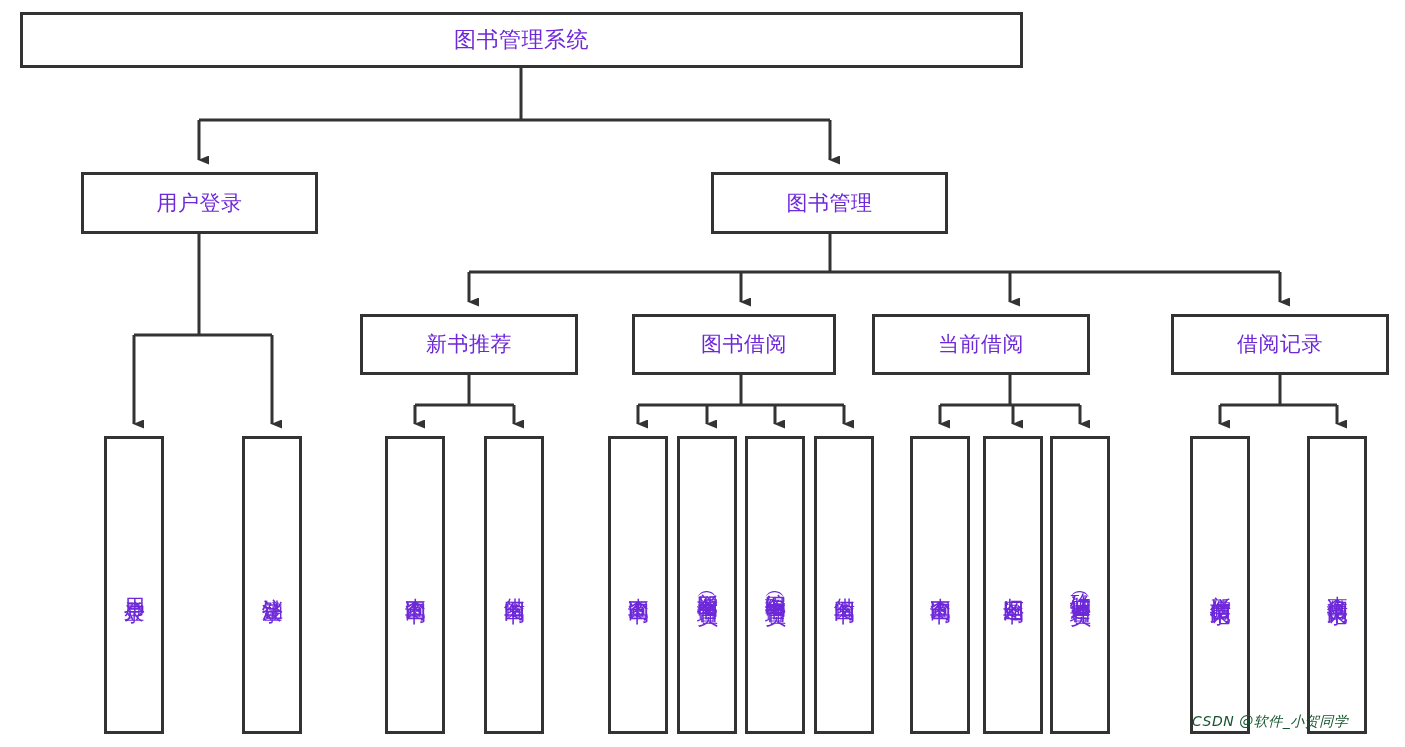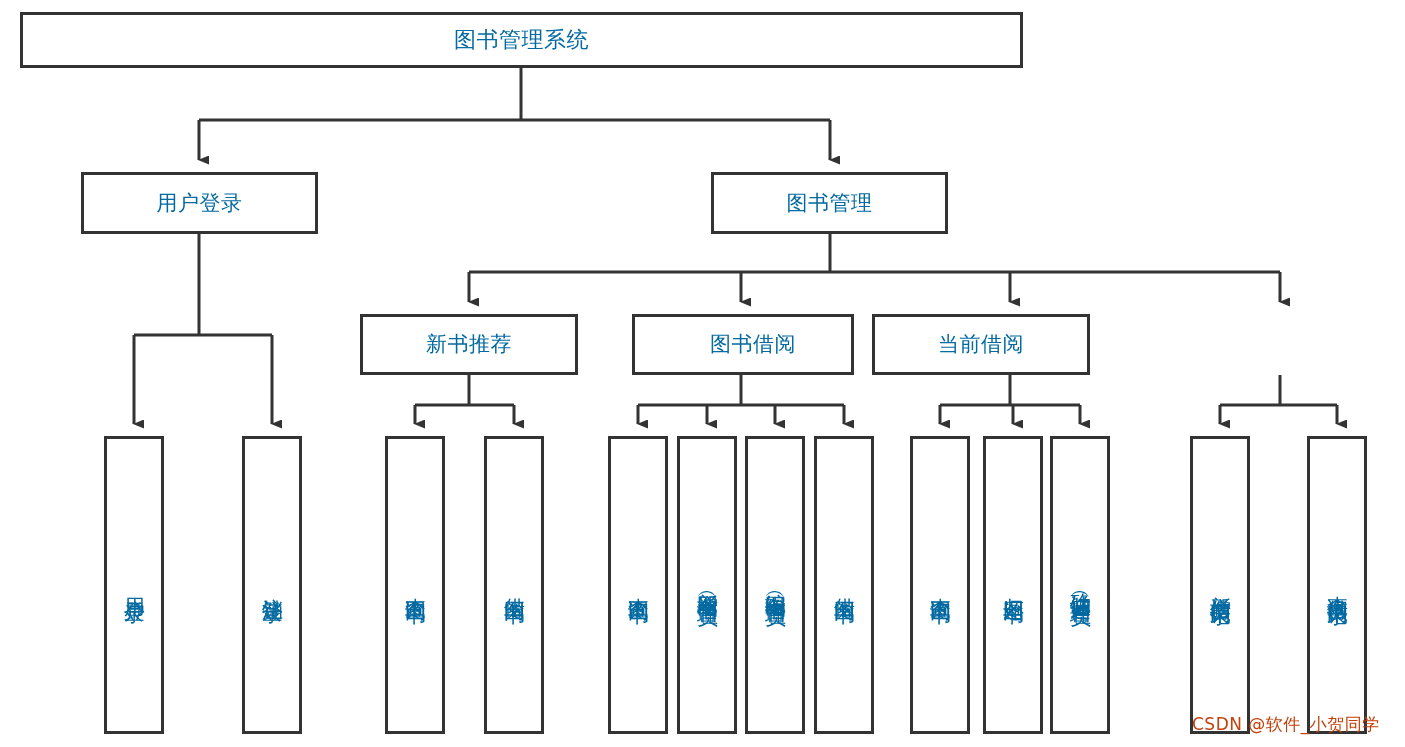--- a/index.html
+++ b/index.html
@@ -28,42 +28,43 @@
     position: absolute;
     box-sizing: border-box;
     border: 3px solid #333333;
     background: #ffffff;
     display: flex;
     align-items: center;
     justify-content: center;
     z-index: 2;
   }
   .node .lbl {
-    color: #0369a1;
+    color: #6d28d9;
     font-size: 21px;
     line-height: 1.18;
     letter-spacing: 0.5px;
     white-space: nowrap;
   }
   .node.vert .lbl {
     writing-mode: vertical-rl;
     text-orientation: upright;
     letter-spacing: 2px;
     font-size: 21px;
     white-space: normal;
   }
   .node.root .lbl { font-size: 22px; }
   .watermark {
     position: absolute;
-    color: #c2410c;
-    font-size: 17px;
+    color: #14532d;
+    font-size: 14px;
     letter-spacing: 0.5px;
     z-index: 5;
     white-space: nowrap;
     user-select: none;
+    font-style: italic;
   }
 </style>
 </head>
 <body>
 
 <div id="stage">
 
   <svg class="wires" viewBox="0 0 1405 747" xmlns="http://www.w3.org/2000/svg">
     <defs>
       <marker id="arrowhead" markerWidth="9" markerHeight="11" refX="4.5" refY="10" orient="auto" markerUnits="userSpaceOnUse">
@@ -121,25 +122,28 @@
   <div class="node" style="left: 81px; top: 172px; width: 237px; height: 62px;">
     <span class="lbl">用户登录</span>
   </div>
   <div class="node" style="left: 360px; top: 314px; width: 218px; height: 61px;">
     <span class="lbl">新书推荐</span>
   </div>
 
   <div class="node" style="left: 711px; top: 172px; width: 237px; height: 62px;">
     <span class="lbl">图书管理</span>
   </div>
-  <div class="node" style="left: 632px; top: 314px; width: 222px; height: 61px; padding-left: 20px;">
+  <div class="node" style="left: 632px; top: 314px; width: 204px; height: 61px; padding-left: 20px;">
     <span class="lbl">图书借阅</span>
   </div>
   <div class="node" style="left: 872px; top: 314px; width: 218px; height: 61px;">
     <span class="lbl">当前借阅</span>
+  </div>
+  <div class="node" style="left: 1171px; top: 314px; width: 218px; height: 61px;">
+    <span class="lbl">借阅记录</span>
   </div>
 
   <div class="node vert" style="left: 104px; top: 436px; width: 60px; height: 298px;">
     <span class="lbl">用户登录</span>
   </div>
   <div class="node vert" style="left: 242px; top: 436px; width: 60px; height: 298px;">
     <span class="lbl">注销登录</span>
   </div>
   <div class="node vert" style="left: 385px; top: 436px; width: 60px; height: 298px;">
     <span class="lbl">查询图书</span>

